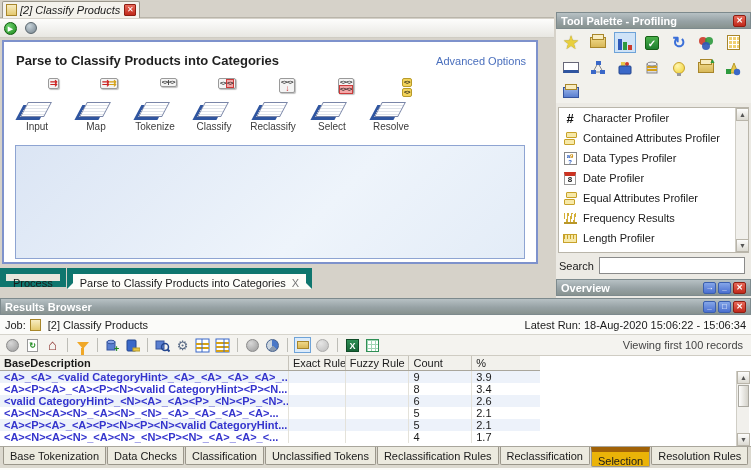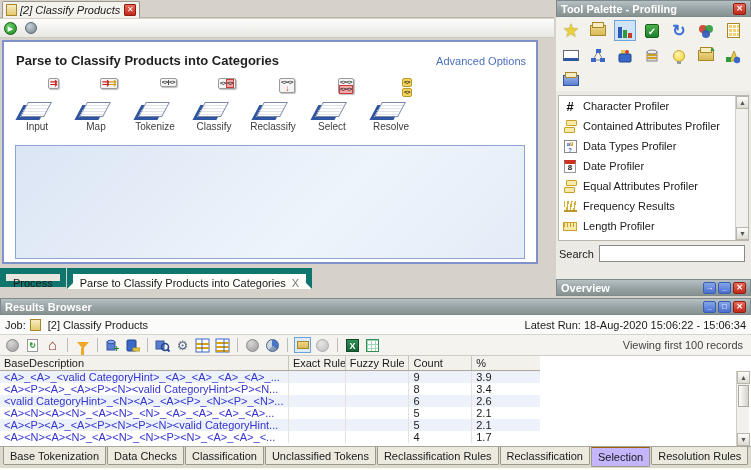--- a/index.html
+++ b/index.html
@@ -65,21 +65,21 @@
   #canvas { position:absolute; left:11px; top:103px; width:510px; height:114px;
             background:linear-gradient(135deg,#dbe5f4,#eef4fb 60%,#e3ecf7); border:1px solid #8ea4d2; }
 
   #left-tabstrip { position:absolute; left:0; top:268px; width:554px; height:23px; }
   .ltab { display:inline-block; height:19px; line-height:18px; padding:0 7px; background:#e9e7dd;
           border:6px solid #0f766e; margin-right:1px; vertical-align:top; }
   .ltab.active { background:#fdfdf9; height:21px; border-bottom-color:#fdfdf9; }
   .ltab .tclose { color:#777; margin-left:6px; }
 
   
-  #palette { position:absolute; left:556px; top:0; width:195px; height:296px; background:#eceae4; }
+  #palette { position:absolute; left:556px; top:12px; width:195px; height:296px; background:#eceae4; }
   #palette-hdr { position:relative; }
   #palette-hdr .title { flex:1; }
   #pal-grid { padding:3px 2px 0 4px; background:#f2f1ec; }
   .gi-row { display:flex; gap:5px; margin-bottom:4px; }
   .gi { width:22px; height:21px; display:flex; align-items:center; justify-content:center; position:relative; }
   .gi.sel { background:#cfe3f7; border:1px solid #6ea3d8; }
   .glyph-star { color:#e8cf3e; font-size:19px; text-shadow:0 0 1px #8a7a1a; }
   .pkg { width:16px; height:11px; background:linear-gradient(#f0d888,#d8b858); border:1px solid #a8862a; position:relative; }
   .pkg::before { content:""; position:absolute; left:1px; right:1px; top:-4px; height:4px; background:#f8ecc0; border:1px solid #a8862a; }
   .pkg.blue { background:linear-gradient(#9ab4e8,#5a7fd0); border-color:#35549e; }
@@ -147,28 +147,28 @@
            background-image:linear-gradient(#9fd4b4 1px, transparent 1px),linear-gradient(90deg,#9fd4b4 1px, transparent 1px);
            background-size:4px 4px; }
   #rb-viewing { margin-left:auto; color:#444; padding-right:4px; }
 
   #rb-table { position:relative; height:90px; background:#fff; }
   .thead { display:flex; height:15px; background:#f2f1ec; border-bottom:1px solid #a9a69c; width:540px; }
   .th { padding:1px 4px; border-right:1px solid #c6c3ba; overflow:hidden; white-space:nowrap; }
   .tr { display:flex; height:12px; line-height:12px; width:540px; }
   .tr.alt { background:#edf2fa; }
   .td { padding:0 4px; border-right:1px solid #e4e2da; overflow:hidden; white-space:nowrap; }
-  .c-base { width:290px; } .c-exact { width:57px; } .c-fuzzy { width:64px; } .c-count { width:63px; } .c-pct { width:68px; border-right:none; }
+  .c-base { width:290px;font-weight:bold; } .c-exact { width:57px; } .c-fuzzy { width:64px; } .c-count { width:63px; } .c-pct { width:68px; border-right:none; }
   .td.c-base { color:#3434cd; }
   #tbl-scroll { position:absolute; right:2px; top:15px; bottom:0; width:13px; background:#f1f0ec; border-left:1px solid #d0cec6; }
 
   #rb-tabstrip { height:22px; background:#dcd9cf; border-top:1px solid #a9a69c; padding-left:3px; white-space:nowrap; }
   .rtab { display:inline-block; height:18px; line-height:17px; padding:1px 6px; background:#eceadf;
           border:1px solid #9b978b; border-top:none; margin-right:1px; border-radius:0 0 2px 2px; vertical-align:top; }
-  .rtab.active { background:#c4b5fd; height:20px; font-weight:normal; border-top:1px solid #a16207; }
+  .rtab.active { background:#eab308; height:20px; font-weight:normal; border-top:5px solid #a16207; }
 
   .funnel { width:0; height:0; border-left:6px solid transparent; border-right:6px solid transparent;
             border-top:7px solid #f0a828; position:relative; }
   .funnel::after { content:""; position:absolute; left:-1.5px; top:-1px; width:3px; height:7px; background:#f0a828; }
 </style>
 </head>
 <body>
 
 <div id="doc-tabstrip">
   <div id="doc-tab">

